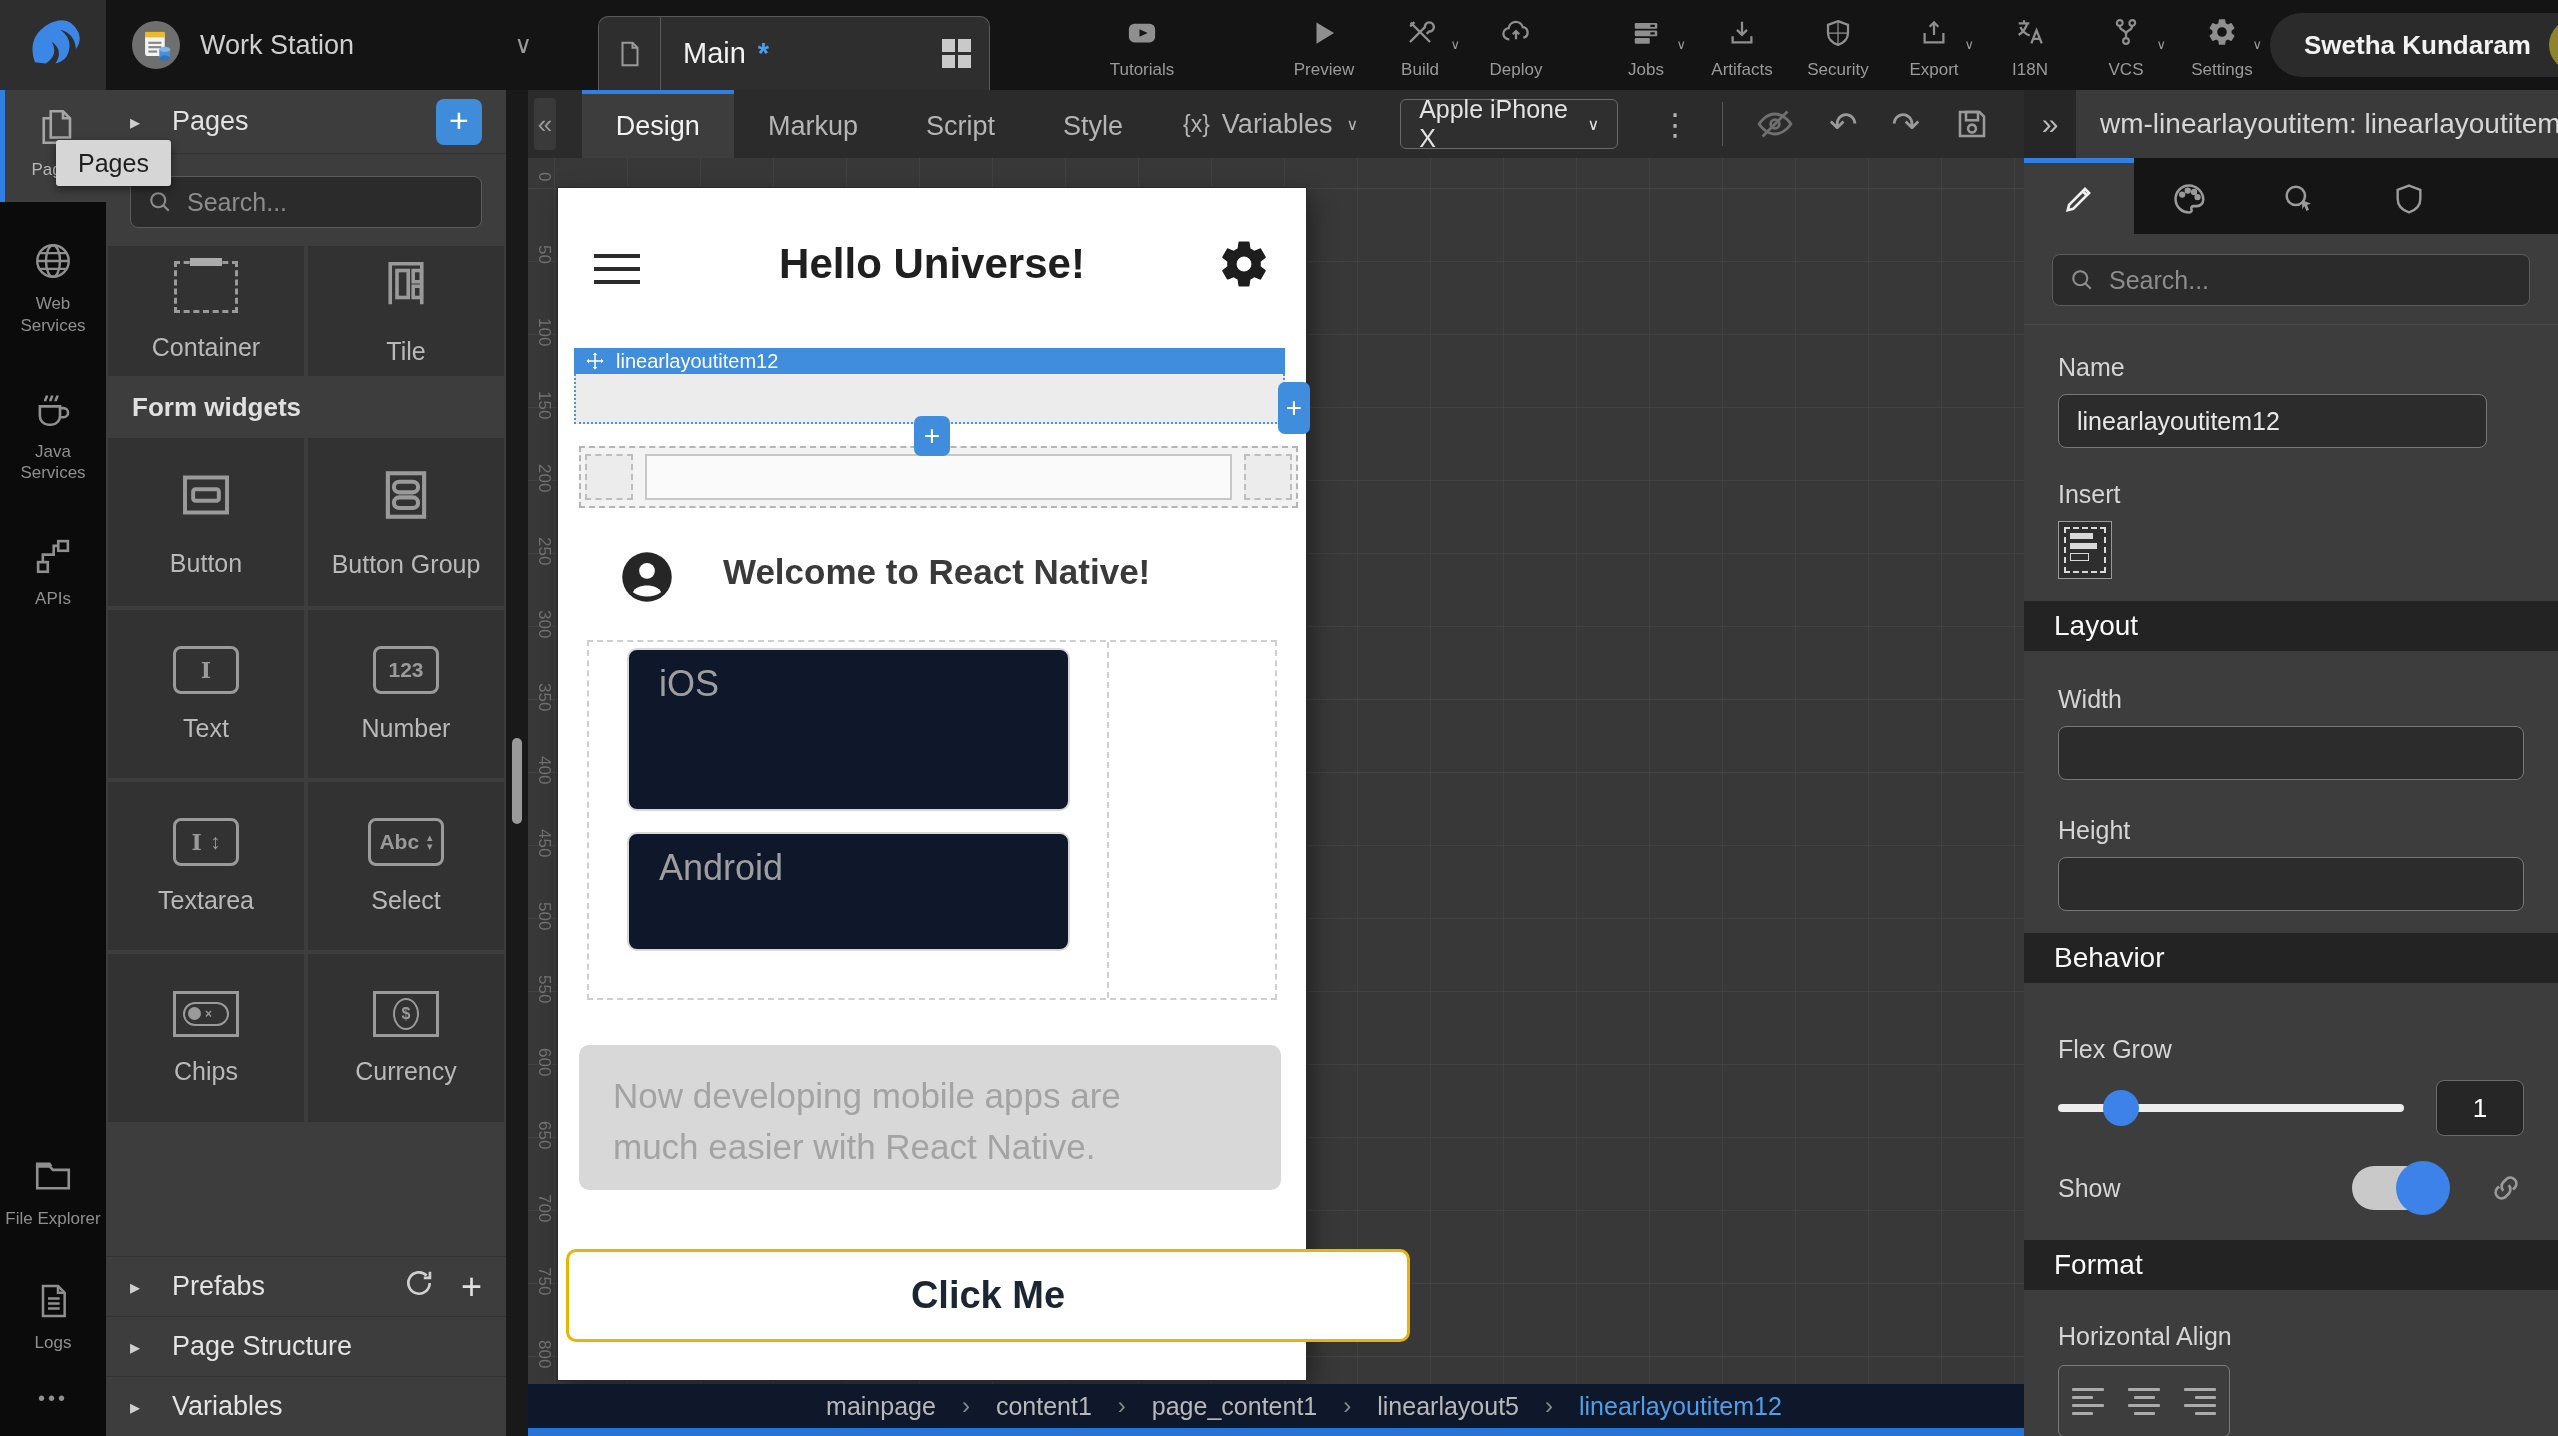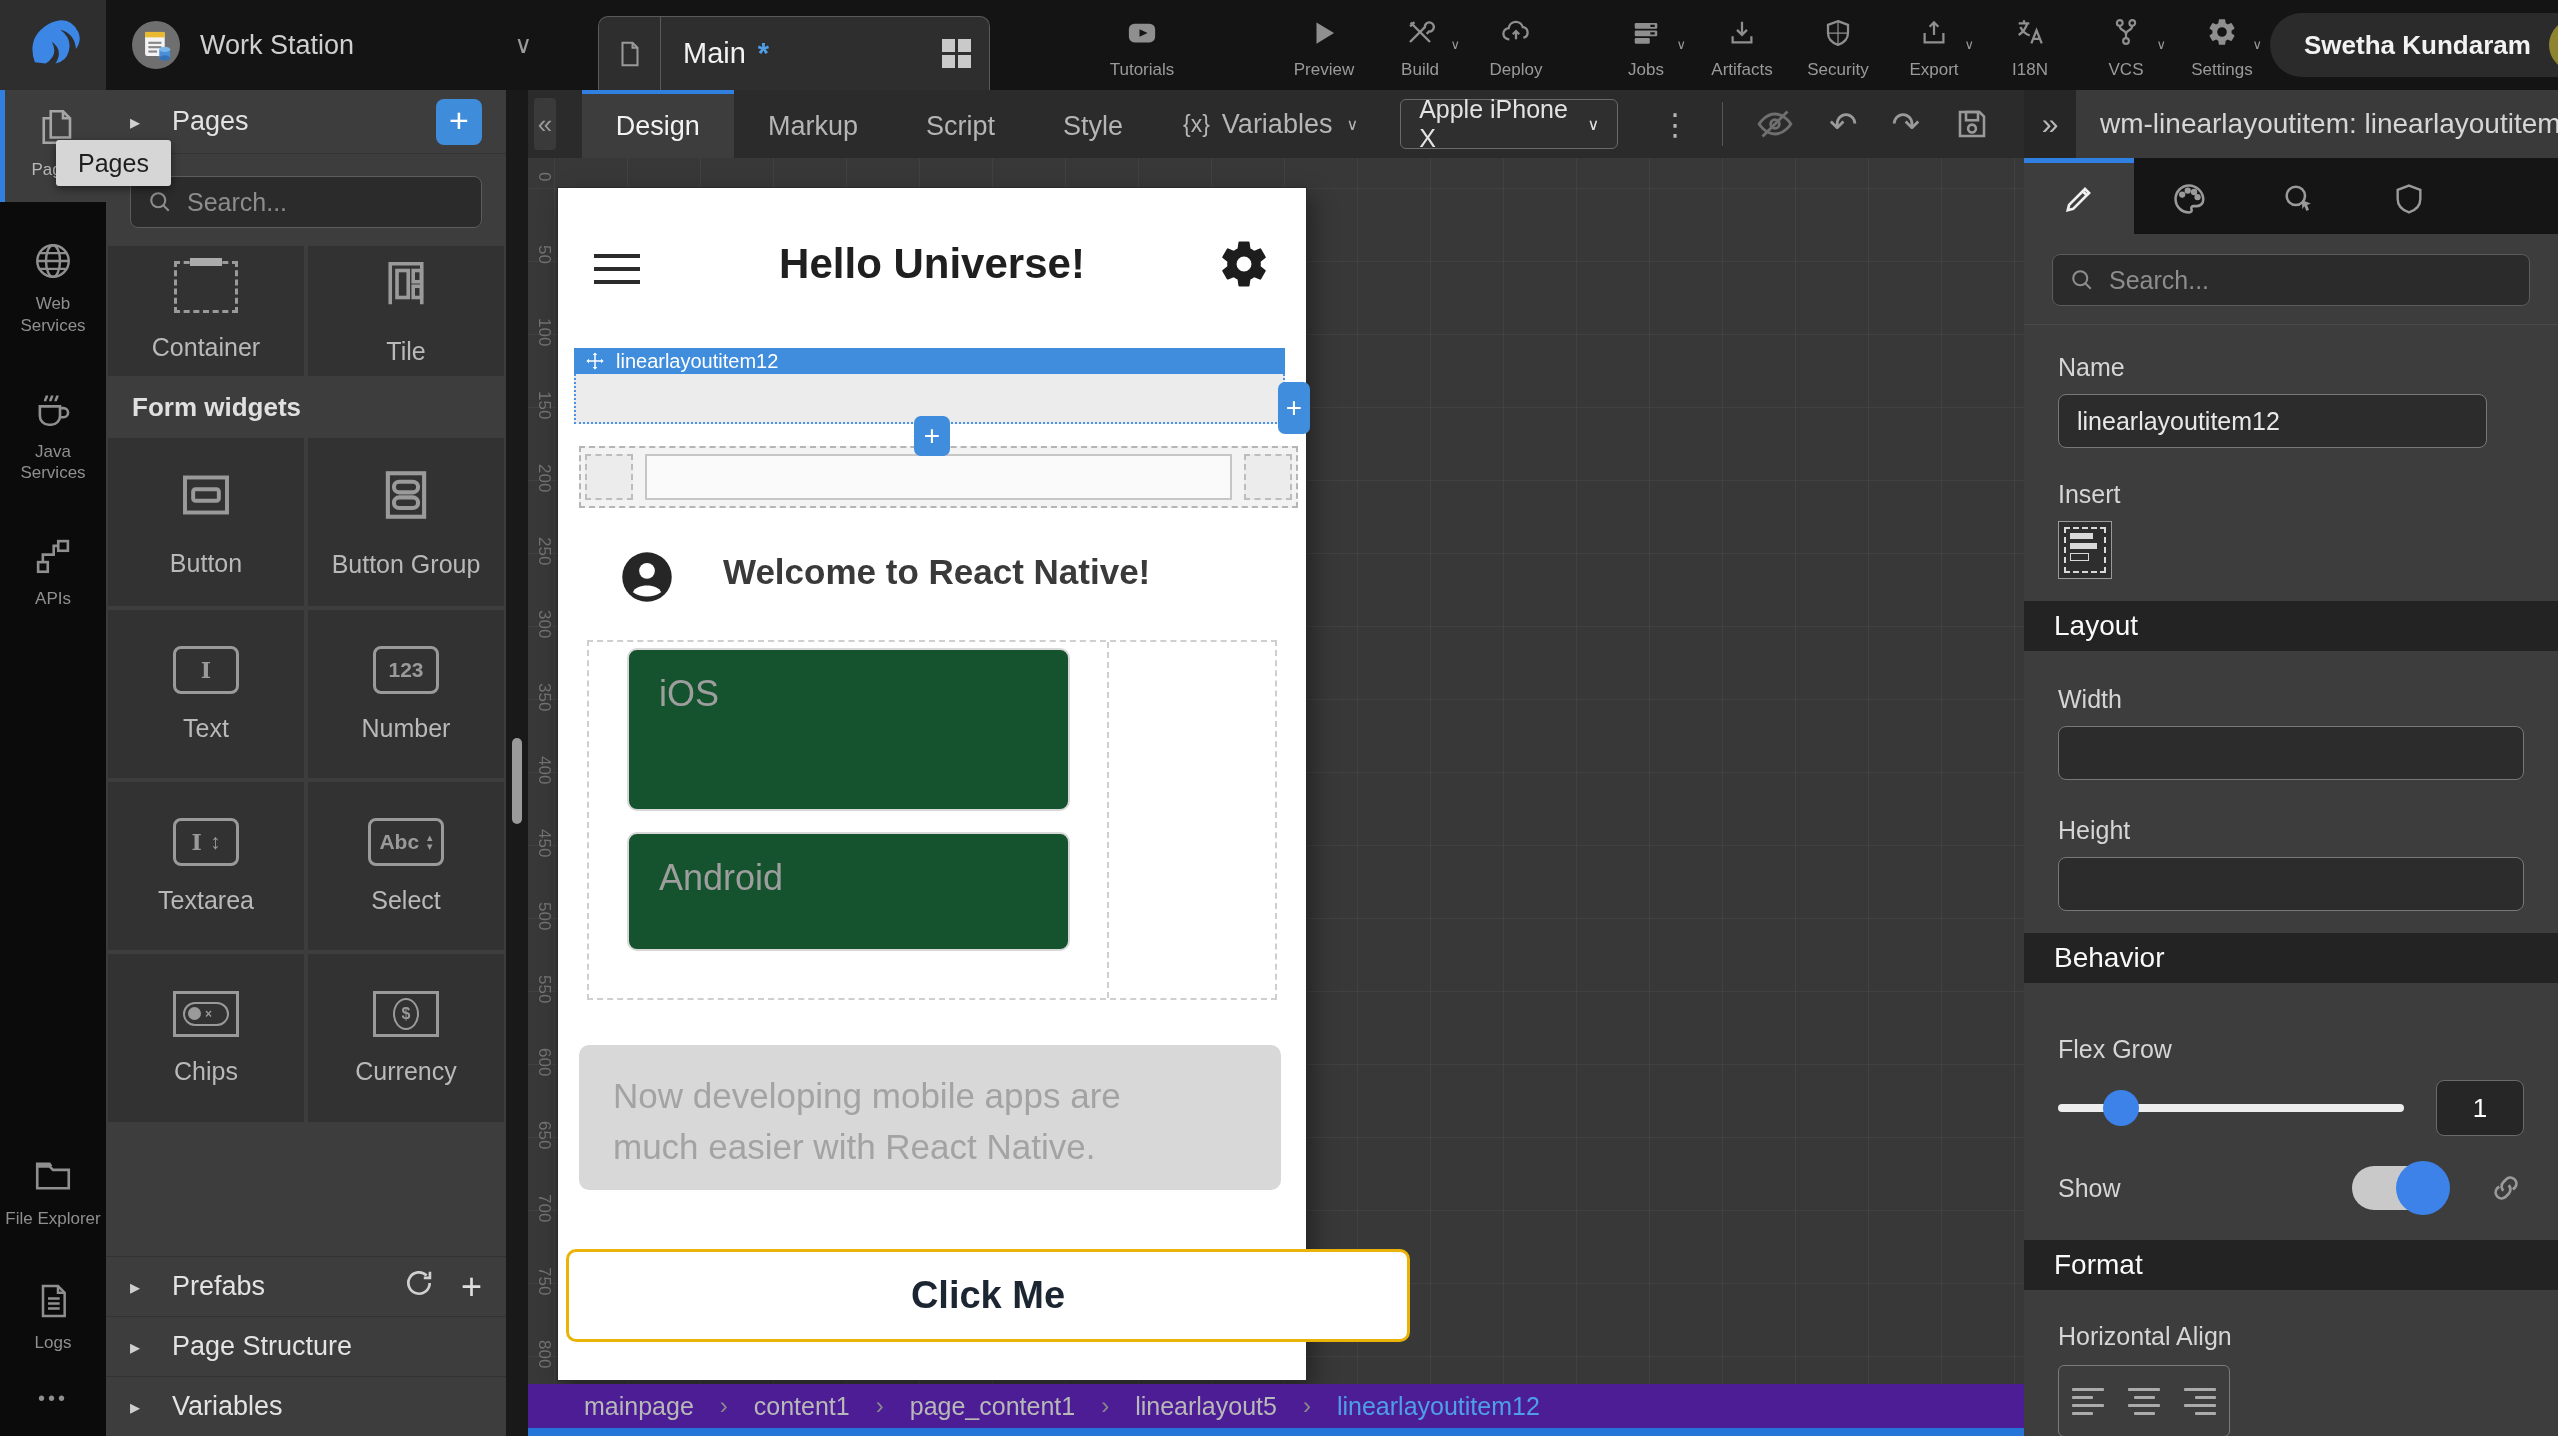--- a/index.html
+++ b/index.html
@@ -106,28 +106,28 @@
   .plus-right { position:absolute; right:-4px; top:194px; width:32px; height:52px; background:#3f8ddc; border-radius:7px; color:#fff; font-size:28px; display:flex; align-items:center; justify-content:center; cursor:pointer; z-index:5; }
   .plus-bottom { position:absolute; left:356px; top:228px; width:36px; height:40px; background:#3f8ddc; border-radius:7px; color:#fff; font-size:28px; display:flex; align-items:center; justify-content:center; cursor:pointer; z-index:5; }
   .dashed-row { position:absolute; left:21px; top:258px; width:719px; height:62px; border:2px dashed #b5b5b5; background:#f3f3f3; display:flex; align-items:center; padding:5px 4px; }
   .cell-s { width:48px; height:46px; border:2px dashed #bdbdbd; background:#ececec; flex:0 0 auto; }
   .cell-l { flex:1; height:46px; border:2px solid #c6c6c6; background:#fafafa; margin:0 12px; }
   .welcome-row { position:absolute; left:0; top:352px; width:100%; }
   .ph-avatar { position:absolute; left:62px; top:10px; }
   .welcome-txt { position:absolute; left:165px; top:12px; font-size:35px; font-weight:bold; color:#3a3a3a; }
   .plat-wrap { position:absolute; left:29px; top:452px; width:690px; height:360px; border:2px dashed #cfcfcf; }
   .plat-divider { position:absolute; left:518px; top:0; height:100%; border-left:2px dashed #cfcfcf; }
-  .plat-box { position:absolute; left:38px; width:443px; height:163px; background:#14532d; border:2px solid #d8d8d8; border-radius:10px; padding:23px 30px; font-size:36px; color:#9e9e9e; }
+  .plat-box { position:absolute; left:38px; width:443px; height:163px; background:#0f172a; border:2px solid #d8d8d8; border-radius:10px; padding:13px 30px; font-size:36px; color:#9e9e9e; }
   .plat-box.b1 { top:6px; }
   .plat-box.b2 { top:190px; height:119px; }
   .note-panel { position:absolute; left:21px; top:857px; width:702px; height:145px; background:#d8d8d8; border-radius:10px; padding:26px 34px; }
   .note-txt { font-size:35px; color:#a3a3a3; line-height:1.45; max-width:580px; }
   .cta-btn { position:absolute; left:8px; top:1061px; width:844px; height:93px; background:#fff; border:3px solid #eab308; border-radius:10px; display:flex; align-items:center; justify-content:center; font-size:38px; font-weight:bold; color:#1c2633; cursor:pointer; }
 
-  .breadcrumb { flex:0 0 44px; background:#4c1d95; display:flex; align-items:center; padding-left:56px; gap:26px; }
+  .breadcrumb { flex:0 0 44px; background:#0f172a; display:flex; align-items:center; padding-left:56px; gap:26px;justify-content:center; }
   .crumb { font-size:25px; color:#b8b8b8; cursor:pointer; }
   .crumb.active { color:#4f9fe8; }
   .crumb-sep { font-size:24px; color:#8a8a8a; }
   .blue-strip { flex:0 0 8px; background:#2574d8; }
 
   
   .right-panel { position:absolute; left:2024px; top:90px; width:534px; height:1346px; background:#3d3d3d; overflow:hidden; }
   .rp-header { height:68px; background:#3a3a3a; display:flex; align-items:center; }
   .expand-btn { width:52px; height:68px; background:#262626; color:#b9b9b9; font-size:30px; display:flex; align-items:center; justify-content:center; cursor:pointer; flex:0 0 auto; }
   .rp-title { margin-left:24px; font-size:28px; color:#d6d6d6; white-space:nowrap; overflow:hidden; }

